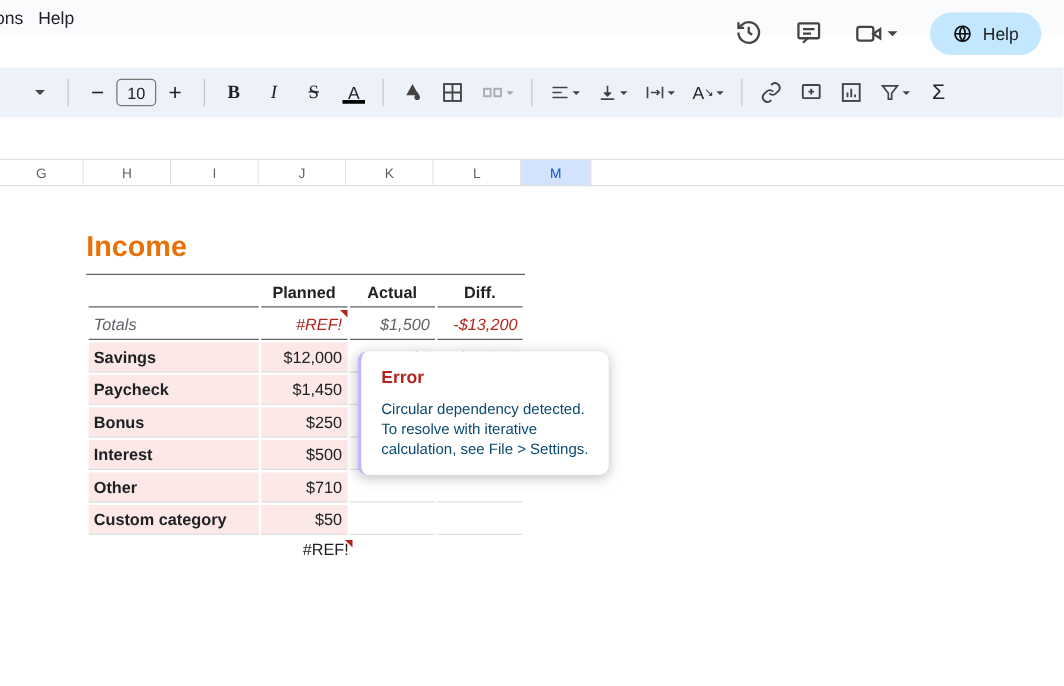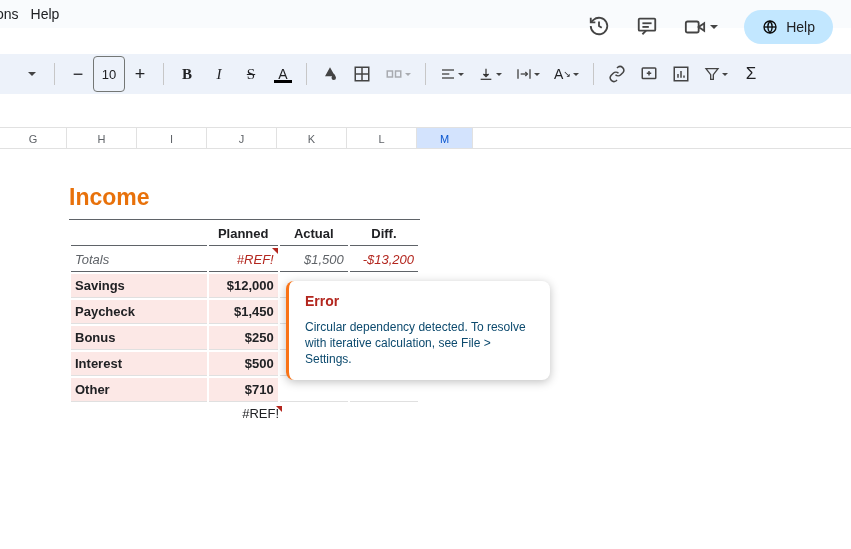--- a/index.html
+++ b/index.html
@@ -9,48 +9,48 @@
   .topnav .menus { position: absolute; left: -4px; top: 6px; display: flex; gap: 12px; font-size: 14px; color: #202124; }
   .topright { position: absolute; right: 18px; top: 10px; display: flex; align-items: center; gap: 26px; }
   .topright svg { cursor: pointer; }
   .meet { display: flex; align-items: center; gap: 2px; }
   .share-btn { background: #c2e7ff; border-radius: 30px; padding: 9px 18px; display: flex; align-items: center; gap: 8px; font-size: 14px; font-weight: 500; cursor: pointer; }
 
   .toolbar { background: #edf2fa; height: 40px; margin-top: 26px; border-radius: 0; display: flex; align-items: center; gap: 14px; padding-left: 22px; }
   .toolbar .sep { width: 1px; height: 22px; background: #c7c7c7; }
   .toolbar .tool { display: flex; align-items: center; justify-content: center; min-width: 18px; height: 24px; cursor: pointer; }
   .fontsize { display: flex; align-items: center; gap: 6px; }
-  .fontsize .box { border: 1px solid #747775; border-radius: 4px; width: 32px; height: 36px; display: flex; align-items: center; justify-content: center; font-size: 13px; }
+  .fontsize .box { border: 1px solid #747775; border-radius: 4px; width: 32px; height: 22px; display: flex; align-items: center; justify-content: center; font-size: 13px; }
   .color-indicator { width: 18px; height: 3px; background: #000; margin-top: -2px; }
 
   .colheaders { display: flex; margin-top: 33px; border-top: 1px solid #e1e1e1; border-bottom: 1px solid #e1e1e1; height: 22px; }
   .colheaders .ch { text-align: center; font-size: 11px; color: #5f6368; line-height: 22px; border-right: 1px solid #e1e1e1; background: #fff; }
   .colheaders .ch.active { background: #d3e3fd; color: #0b57d0; font-weight: 500; }
   .sheet-body { position: relative; height: 420px; border-top: none; }
 
   .income-block { position: absolute; left: 69px; top: 35px; width: 351px; }
   .income-title { color: #e8710a; font-size: 23px; font-weight: 700; border-bottom: 1px solid #5f6368; padding-bottom: 8px; }
   .income-table { width: 100%; }
   .income-table td { height: 24px; padding: 2px 4px; font-size: 13px; }
   .hdr td { font-weight: 700; border-bottom: 1px solid #5f6368; text-align: center; color: #202124; }
   .hdr td:first-child { text-align: left; }
   .totals td { font-style: italic; color: #5f6368; border-bottom: 1px solid #5f6368; text-align: right; }
   .totals td:first-child { text-align: left; }
   .totals .ref { color: #b3261e; font-style: italic; position: relative; }
   .totals .diff { color: #b3261e; font-style: italic; }
   .row td { border-bottom: 1px solid #e0e0e0; }
   .row td:first-child { font-weight: 700; background: #fce8e6; }
-  .row td:nth-child(2) { text-align: right; background: #fce8e6; font-weight: 700; }
+  .row td:nth-child(2) { text-align: right; background: #fce8e6; font-weight: 400; }
   .row td:nth-child(3) { text-align: right; }
   .row td:nth-child(4) { text-align: right; color: #b3261e; }
   .footer-ref { text-align: right; padding-right: 2px; font-size: 13px; padding-top: 2px; position: relative; }
 
   .err-triangle { position: absolute; width: 0; height: 0; border-style: solid; border-width: 0 6px 6px 0; border-color: transparent #b3261e transparent transparent; }
 
-  .err-popover { position: absolute; left: 286px; top: 132px; width: 264px; background: #fff; border-radius: 8px; box-shadow: 0 2px 10px rgba(0,0,0,.25); border-left: 3px solid #f97316; padding: 12px 16px; z-index: 10; }
+  .err-popover { position: absolute; left: 286px; top: 132px; width: 201px; background: #fff; border-radius: 8px; box-shadow: 0 2px 10px rgba(0,0,0,.25); border-left: 3px solid #c4b5fd; padding: 12px 16px; z-index: 10; }
   .err-popover .title { color: #b3261e; font-weight: 700; font-size: 14px; margin-bottom: 10px; }
   .err-popover .msg { font-size: 12px; color: #0c4a6e; line-height: 1.35; }
 
   .caret { width: 0; height: 0; border-left: 4px solid transparent; border-right: 4px solid transparent; border-top: 4px solid #444; display: inline-block; margin-left: 2px; }
   .caret.sm { border-left-width:3px; border-right-width:3px; border-top-width:3px; }
 </style>
 </head>
 <body>
 
 <div class="topnav">
@@ -249,20 +249,26 @@
             <td>$500</td>
             <td></td>
             <td></td>
           </tr>
           <tr class="row">
             <td>Other</td>
             <td>$710</td>
             <td></td>
             <td></td>
           </tr>
+          <tr class="row">
+            <td>Custom category</td>
+            <td>$50</td>
+            <td></td>
+            <td></td>
+          </tr>
         </tbody>
     </table>
     <div style="width:212px;position:relative;">
       <div class="footer-ref"><span>#REF!</span><span class="err-triangle" style="top:2px;right:-1px;"></span></div>
     </div>
   </div>
 
   <div class="err-popover">
     <div class="title">Error</div>
     <div class="msg">Circular dependency detected. To resolve with iterative calculation, see File &gt; Settings.</div>

